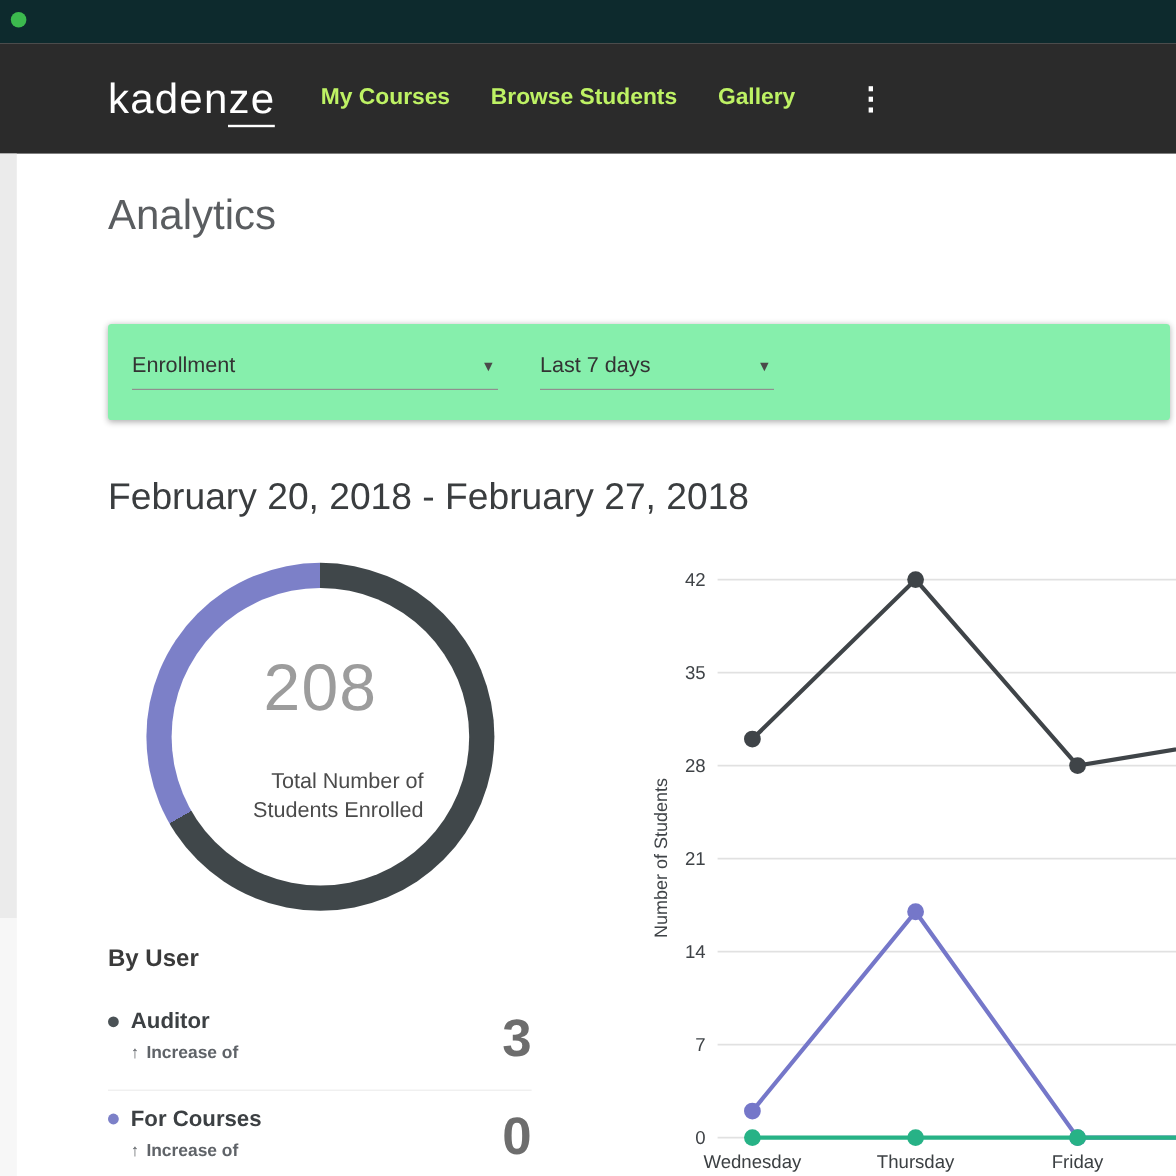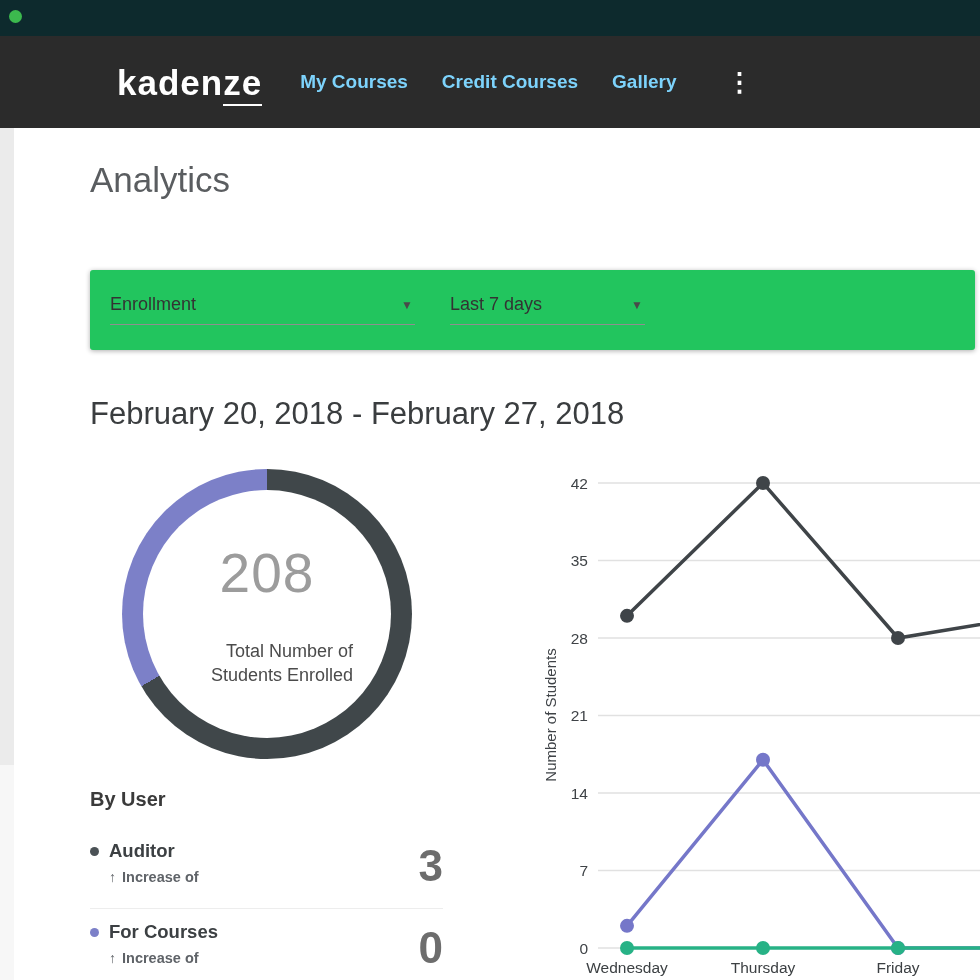--- a/index.html
+++ b/index.html
@@ -6,32 +6,32 @@
   .screen{
     position:relative;width:980px;height:980px;overflow:hidden;background:#ffffff;
     font-family:"Liberation Sans", sans-serif;
   }
   
   .titlebar{position:absolute;top:0;left:0;width:980px;height:36px;background:#0d2a2d;}
   .traffic-dot{position:absolute;top:10px;left:9px;width:13px;height:13px;border-radius:50%;}
   
   .nav{position:absolute;top:36px;left:0;width:980px;height:92px;background:#2b2b2b;
        display:flex;align-items:center;}
-  .logo{color:#fff;font-size:35px;letter-spacing:1px;margin-left:117px;cursor:pointer;
-        font-weight:700;line-height:1;white-space:nowrap;}
+  .logo{color:#fff;font-size:35px;letter-spacing:1px;margin-left:90px;cursor:pointer;
+        font-weight:400;line-height:1;white-space:nowrap;}
   .logo .logo-ul{border-bottom:2px solid #ffffff;padding-bottom:2px;}
   .nav-items{display:flex;align-items:center;margin-left:38px;gap:34px;}
-  .nav-item{color:#7dd3fc;font-size:19px;font-weight:700;cursor:pointer;text-decoration:none;}
+  .nav-item{color:#bef264;font-size:19px;font-weight:700;cursor:pointer;text-decoration:none;}
   .kebab{color:#ffffff;font-size:26px;font-weight:700;margin-left:16px;cursor:pointer;line-height:1;}
   
   .left-strip-top{position:absolute;top:128px;left:0;width:14px;height:637px;background:#ebebeb;}
   .left-strip-bottom{position:absolute;top:765px;left:0;width:14px;height:215px;background:#f7f7f7;}
   
   .page-title{position:absolute;top:160px;left:90px;margin:0;font-size:35px;font-weight:400;color:#5a5d60;}
-  .filter-card{position:absolute;top:270px;left:90px;width:885px;height:80px;background:#22c55e;
+  .filter-card{position:absolute;top:270px;left:90px;width:885px;height:80px;background:#86efac;
                border-radius:3px;box-shadow:0 1px 5px rgba(0,0,0,0.32);}
   .select{position:absolute;top:22px;height:32px;border-bottom:1px solid #8f8f8f;cursor:pointer;}
   .select-metric{left:20px;width:305px;}
   .select-period{left:360px;width:195px;}
   .select-value{position:absolute;left:0;top:2px;font-size:18px;color:#333;}
   .select-arrow{position:absolute;right:2px;top:6px;font-size:12px;color:#4a4a4a;}
   .date-range{position:absolute;top:396px;left:90px;font-size:31px;color:#3a3d3f;text-align:center;}
   
   .donut{position:absolute;top:469px;left:122px;width:290px;height:290px;border-radius:50%;}
   .donut-hole{position:absolute;inset:21px;border-radius:50%;background:#ffffff;
@@ -58,21 +58,21 @@
 <div class="screen">
 
   <div class="titlebar">
     <span class="traffic-dot" style="background: rgb(60, 185, 78);"></span>
   </div>
 
   <header class="nav">
     <a class="logo"><span>kaden</span><span class="logo-ul">ze</span></a>
     <nav class="nav-items">
       <a class="nav-item">My Courses</a>
-      <a class="nav-item">Credit Courses</a>
+      <a class="nav-item">Browse Students</a>
       <a class="nav-item">Gallery</a>
       <span class="kebab">⋮</span>
     </nav>
   </header>
 
   <div class="left-strip-top"></div>
   <div class="left-strip-bottom"></div>
 
   <h1 class="page-title">Analytics</h1>
 

